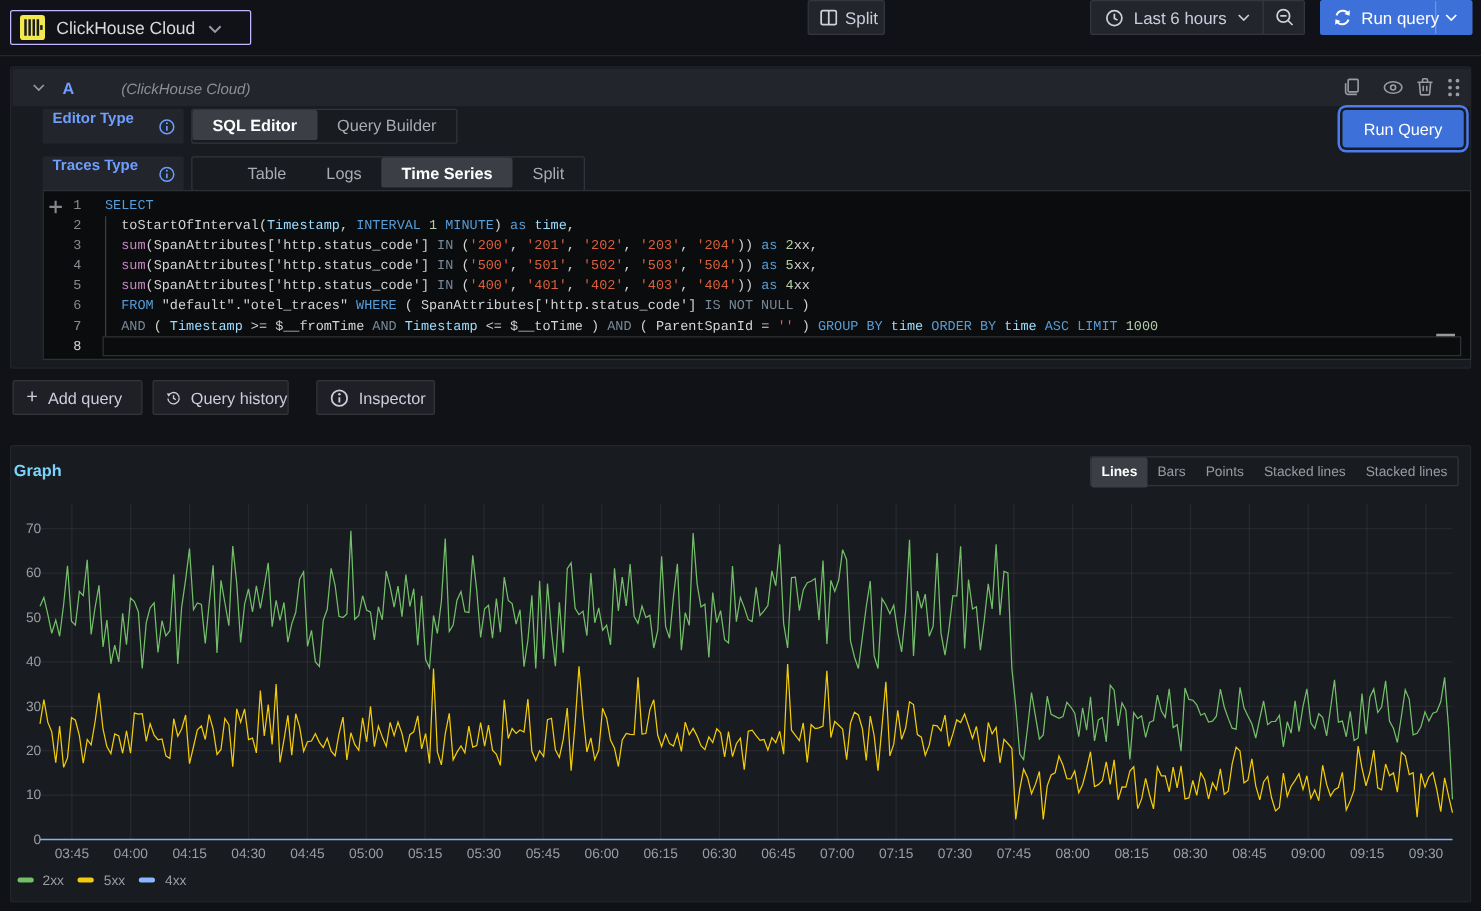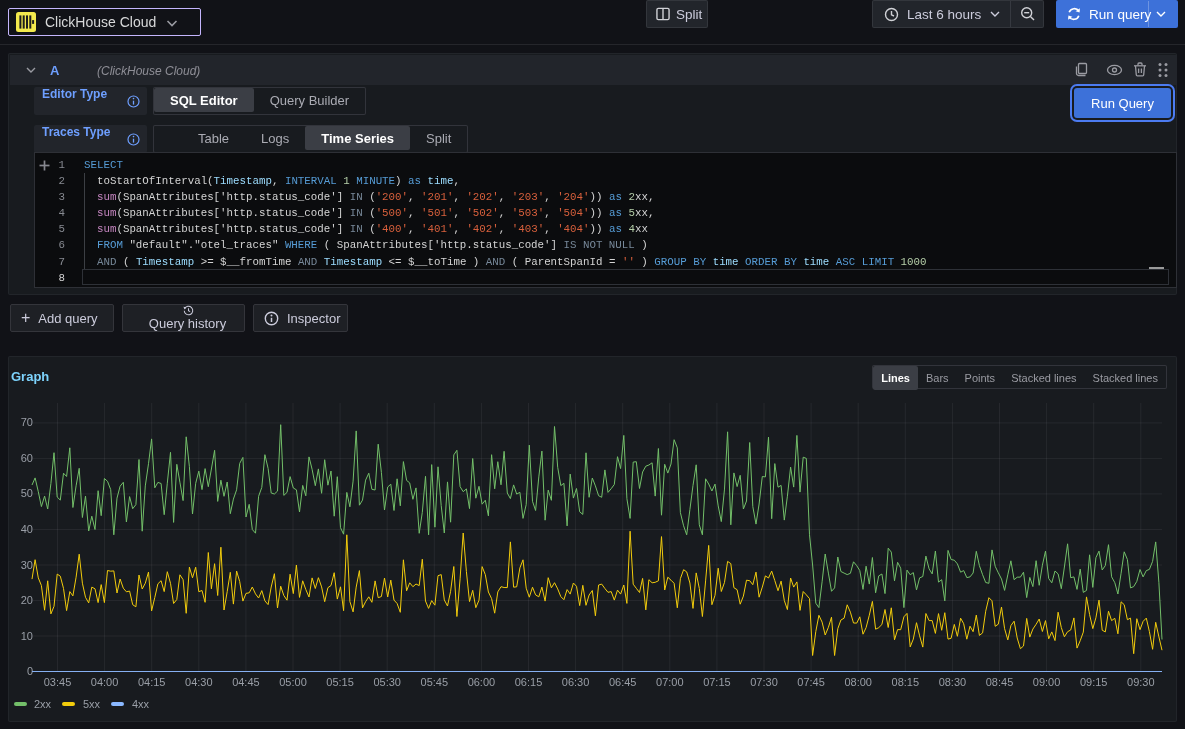--- a/index.html
+++ b/index.html
@@ -183,21 +183,21 @@
     <div id="code"><div class="cl"><span class="kw">SELECT</span></div><div class="cl">  <span class="fg">toStartOfInterval(</span><span class="id">Timestamp</span><span class="fg">,</span> <span class="kw">INTERVAL</span> <span class="nu">1</span> <span class="kw">MINUTE</span><span class="fg">)</span> <span class="kw">as</span> <span class="id">time</span><span class="fg">,</span></div><div class="cl">  <span class="fn">sum</span><span class="fg">(SpanAttributes['http.status_code'] </span><span class="op">IN</span><span class="fg"> (</span><span class="st">'200'</span><span class="fg">, </span><span class="st">'201'</span><span class="fg">, </span><span class="st">'202'</span><span class="fg">, </span><span class="st">'203'</span><span class="fg">, </span><span class="st">'204'</span><span class="fg">)) </span><span class="kw">as</span> <span class="nu">2</span><span class="fg">xx,</span></div><div class="cl">  <span class="fn">sum</span><span class="fg">(SpanAttributes['http.status_code'] </span><span class="op">IN</span><span class="fg"> (</span><span class="st">'500'</span><span class="fg">, </span><span class="st">'501'</span><span class="fg">, </span><span class="st">'502'</span><span class="fg">, </span><span class="st">'503'</span><span class="fg">, </span><span class="st">'504'</span><span class="fg">)) </span><span class="kw">as</span> <span class="nu">5</span><span class="fg">xx,</span></div><div class="cl">  <span class="fn">sum</span><span class="fg">(SpanAttributes['http.status_code'] </span><span class="op">IN</span><span class="fg"> (</span><span class="st">'400'</span><span class="fg">, </span><span class="st">'401'</span><span class="fg">, </span><span class="st">'402'</span><span class="fg">, </span><span class="st">'403'</span><span class="fg">, </span><span class="st">'404'</span><span class="fg">)) </span><span class="kw">as</span> <span class="nu">4</span><span class="fg">xx</span></div><div class="cl">  <span class="kw">FROM</span> <span class="fg">"default"."otel_traces"</span> <span class="kw">WHERE</span> <span class="fg">( SpanAttributes['http.status_code'] </span><span class="op">IS NOT NULL</span><span class="fg"> )</span></div><div class="cl">  <span class="op">AND</span><span class="fg"> ( </span><span class="id">Timestamp</span><span class="fg"> &gt;= $__fromTime </span><span class="op">AND</span> <span class="id">Timestamp</span><span class="fg"> &lt;= $__toTime ) </span><span class="op">AND</span><span class="fg"> ( ParentSpanId = </span><span class="st">''</span><span class="fg"> ) </span><span class="kw">GROUP BY</span> <span class="id">time</span> <span class="kw">ORDER BY</span> <span class="id">time</span> <span class="kw">ASC LIMIT</span> <span class="nu">1000</span></div><div class="cl"></div></div>
     <div id="curline"></div>
     <div style="position:absolute;right:12px;top:114px;width:15px;height:2px;background:#9a9a9a"></div>
   </div>
 </div>
 
 <div class="btn2" style="left:10px;width:104px;">
     <span style="margin-left:10px;font-size:16px;font-weight:400;color:#ccccdc">+</span>
     <span style="margin-left:8px">Add query</span>
   </div>
-<div class="btn2" style="left:122px;width:123px;flex-direction:column;">
+<div class="btn2" style="left:122px;width:109px;">
   <svg width="15" height="15" viewBox="0 0 15 15" style="margin-left:10px">
       <g fill="none" stroke="#ccccdc" stroke-width="1.4">
         <path d="M2.2 5.2 A 5.8 5.8 0 1 1 1.7 7.8"></path>
         <polyline points="7.5,4.5 7.5,7.8 9.8,9"></polyline>
       </g>
       <path d="M0.6 2.5 L4.4 2.9 L2.2 6.2 Z" fill="#ccccdc"></path>
     </svg>
   <span style="margin-left:8px">Query history</span>
 </div>
 <div class="btn2" style="left:253px;width:95px;">

